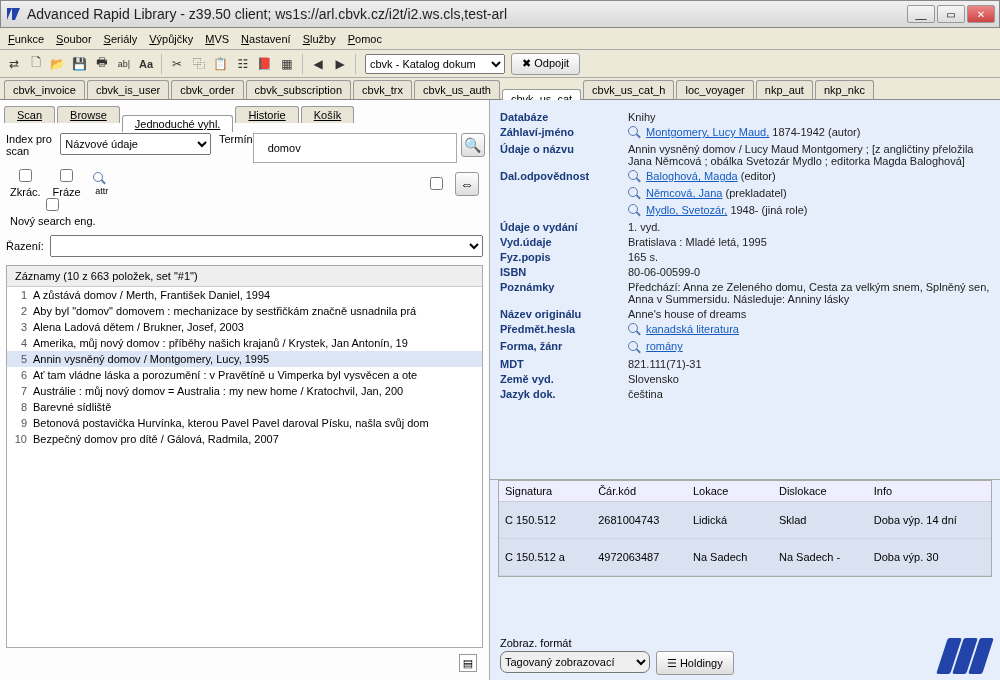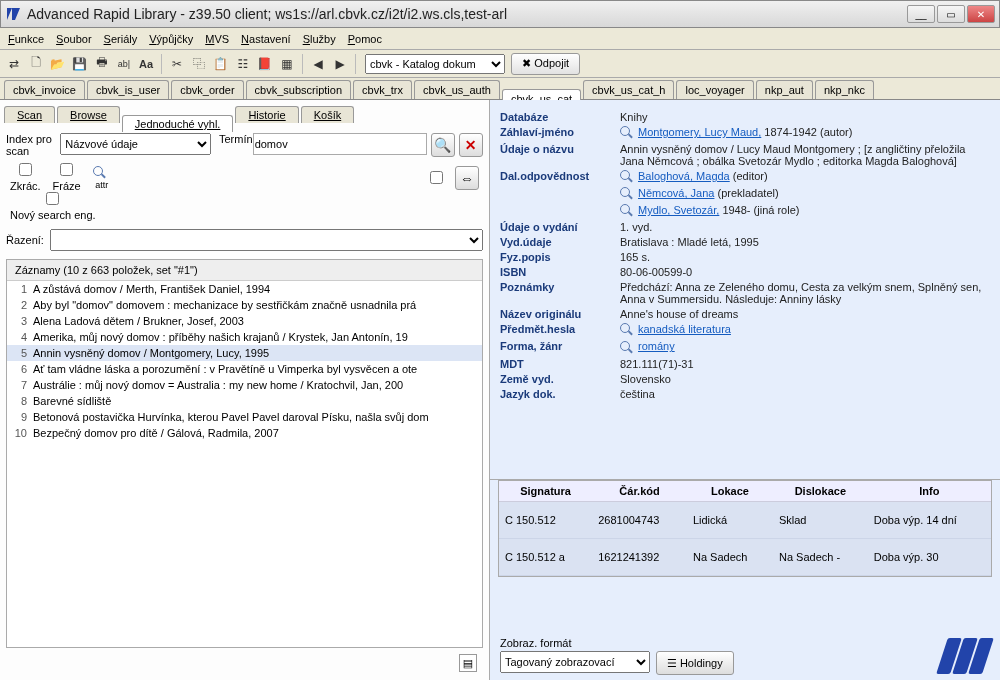--- a/index.html
+++ b/index.html
@@ -23,47 +23,47 @@
 .tab.active { background: #fff; position:relative; top:9px;}
 .content { display: flex; height: calc(680px - 28px - 22px - 28px - 22px); }
 .left { width: 490px; background:#fdfdfd; border-right:1px solid #aaa; padding:4px; display:flex; flex-direction:column;}
 .right { flex:1; background: #e6eefc; padding: 0; position:relative; overflow:hidden;}
 .subtabs { display:flex; margin:2px 0 6px;text-decoration:underline; }
 .subtabs .tab { padding:2px 12px; font-size:11px;}
 .formrow { display:flex; gap:8px; margin:4px 2px;}
 .formrow label { font-size:11px; }
 .formcol { display:flex; }
 select.idx { width:200px; height:22px;}
-input.term { width:174px; height:22px; border:1px solid #aaa; padding:1px;}
+input.term { width:204px; height:22px; border:1px solid #aaa; padding:14px;}
 .sbtn { width:24px; height:24px; border:1px solid #999; background:linear-gradient(#fff,#ddd); border-radius:3px; display:flex;align-items:center;justify-content:center; font-size:14px;}
 .sbtn.red { color:#c00; font-weight:bold;}
 .checks { display:flex; gap:12px; margin:2px 6px; align-items:center;}
 .checks label { display:flex; align-items:center; gap:4px;flex-direction:column;}
 .sortrow { display:flex; align-items:center; gap:6px; margin:6px 2px;}
 .sortrow select { flex:1; height:22px;}
 .reclist { flex:1; border:1px solid #aaa; background:#fff; overflow:hidden; margin:2px;}
 .reclist .hdr { background:#eee; padding:4px 8px; border-bottom:1px solid #ccc;}
 .reclist .row { display:flex; padding:2px 4px; }
 .reclist .row.sel { background:#dce5f5;}
 .reclist .row .n { width:22px; text-align:right; padding-right:6px; color:#555;}
 .reclist .row .t { flex:1; overflow:hidden; white-space:nowrap;}
 .detail { background:#e6eefc; padding:8px 10px; overflow-y:auto; overflow-x:hidden; height:380px; border-bottom:1px solid #aaa;}
-.drow { display:flex; margin:3px 0; align-items:flex-start;}
+.drow { display:flex; margin:3px 0; align-items:flex-start;gap:8px;}
 .drow .lbl { width:120px; font-weight:bold; color:#1a3a7a;}
 .drow .val { flex:1; color:#222;}
 .drow .val a { color:#155cc0; text-decoration:underline;text-align:right;}
 .mag { display:inline-block; width:14px; height:14px; margin-right:4px; position:relative; vertical-align:middle;}
 .mag::before { content:''; position:absolute; width:8px; height:8px; border:1.5px solid #5a7ab0; border-radius:50%; left:0; top:0;}
 .mag::after { content:''; position:absolute; width:5px; height:1.5px; background:#5a7ab0; transform:rotate(45deg); left:8px; top:9px;}
 .holdtbl { background:#fff; border:1px solid #aaa; margin:0 8px; }
 .holdtbl table { width:100%; border-collapse:collapse;}
-.holdtbl th { background:#eef; padding:4px 6px; text-align:center; font-weight:bold; border-bottom:1px solid #ccd;}
+.holdtbl th { background:#eef; padding:4px 6px; text-align:left; font-weight:normal; border-bottom:1px solid #ccd;}
 .holdtbl td { background:#dae2f2; padding:12px 6px; border-bottom:1px solid #ccd5e8;}
 .bottombar { position:absolute; bottom:0; left:0; right:0; height:48px; background:#e6eefc; padding:4px 10px; display:flex; align-items:center; gap:10px;}
-.bottombar select { width:150px; height:22px;}
+.bottombar select { width:150px; height:22px;border-radius:7px;}
 .bottombar button { height:24px; padding:0 10px; background:linear-gradient(#fff,#ddd); border:1px solid #999; border-radius:3px;}
 .biglogo { position:absolute; right:12px; bottom:6px; display:flex; gap:2px;}
 .biglogo div { width:14px; height:36px; background:#2244aa; transform:skewX(-18deg); border-radius:2px;}
 .leftbottom { display:flex; justify-content:flex-end; padding:4px 8px;}
 .smicon { width:18px; height:18px; border:1px solid #999; background:#fff; display:flex;align-items:center;justify-content:center;}
 </style>
 </head>
 <body>
 
 <div class="titlebar">
@@ -313,21 +313,21 @@
           <tbody id="hrows">
             <tr>
               <td>C 150.512</td>
               <td>2681004743</td>
               <td>Lidická</td>
               <td>Sklad</td>
               <td>Doba výp. 14 dní</td>
             </tr>
             <tr>
               <td>C 150.512 a</td>
-              <td>1621241392</td>
+              <td>4972063487</td>
               <td>Na Sadech</td>
               <td>Na Sadech -</td>
               <td>Doba výp. 30</td>
             </tr>
           </tbody>
         </table>
     </div>
     <div class="bottombar">
       <div style="display:flex;flex-direction:column;gap:2px;">
         <span>Zobraz. formát</span>

